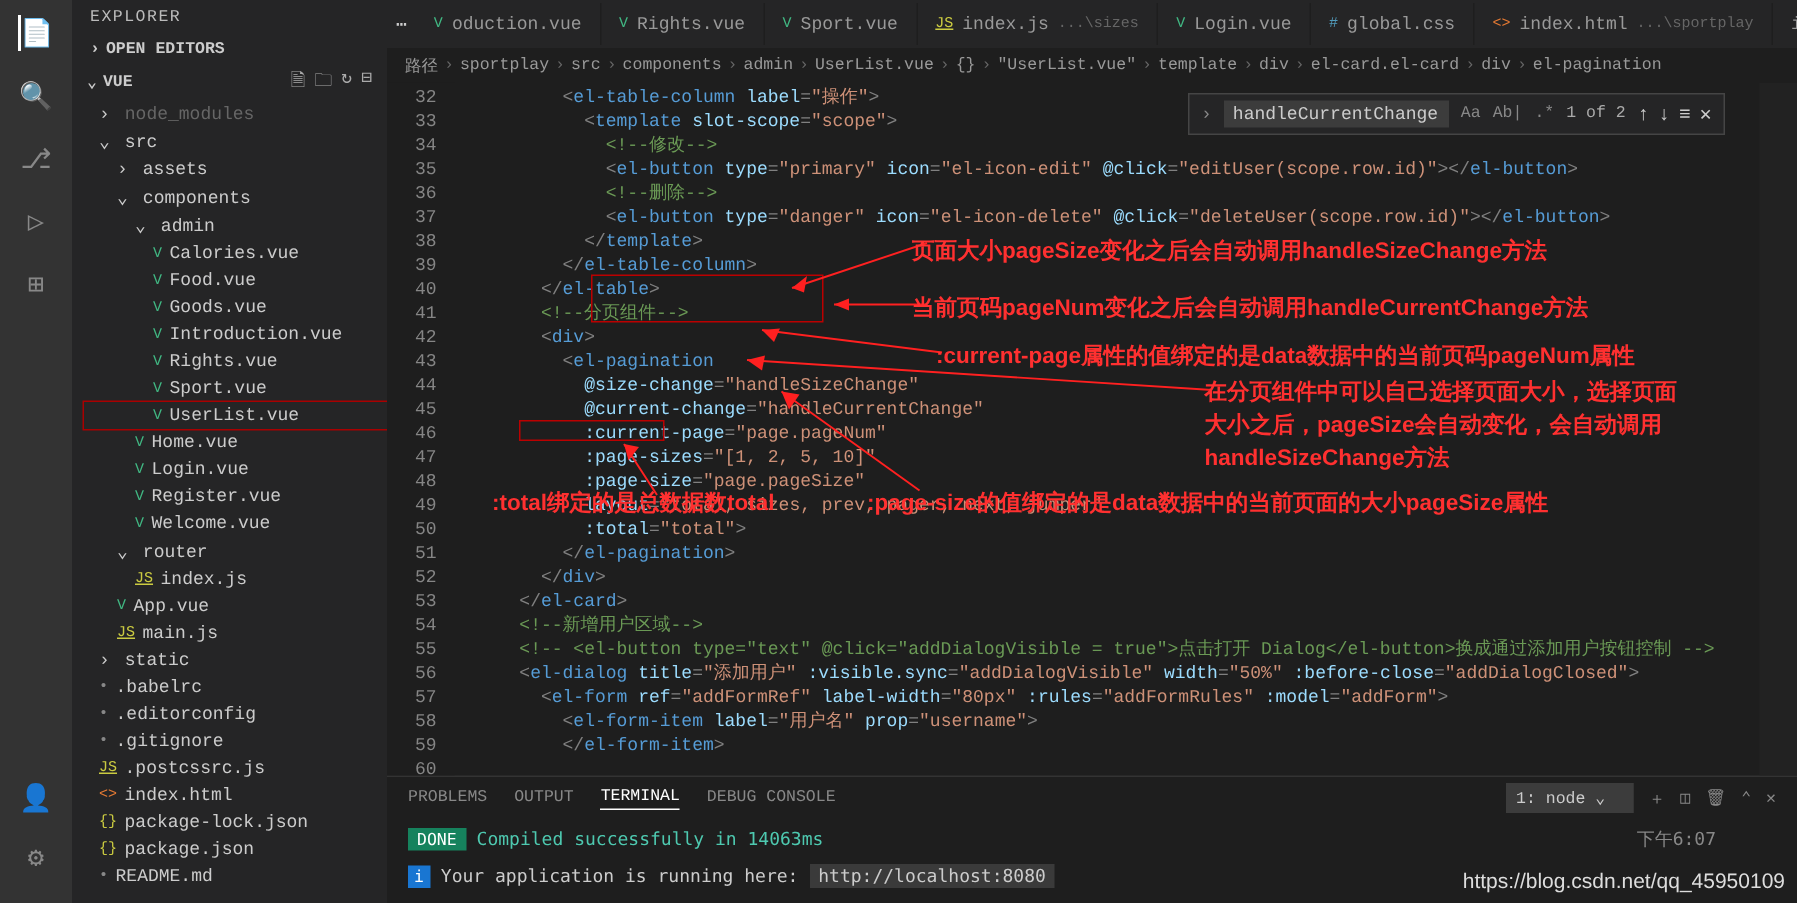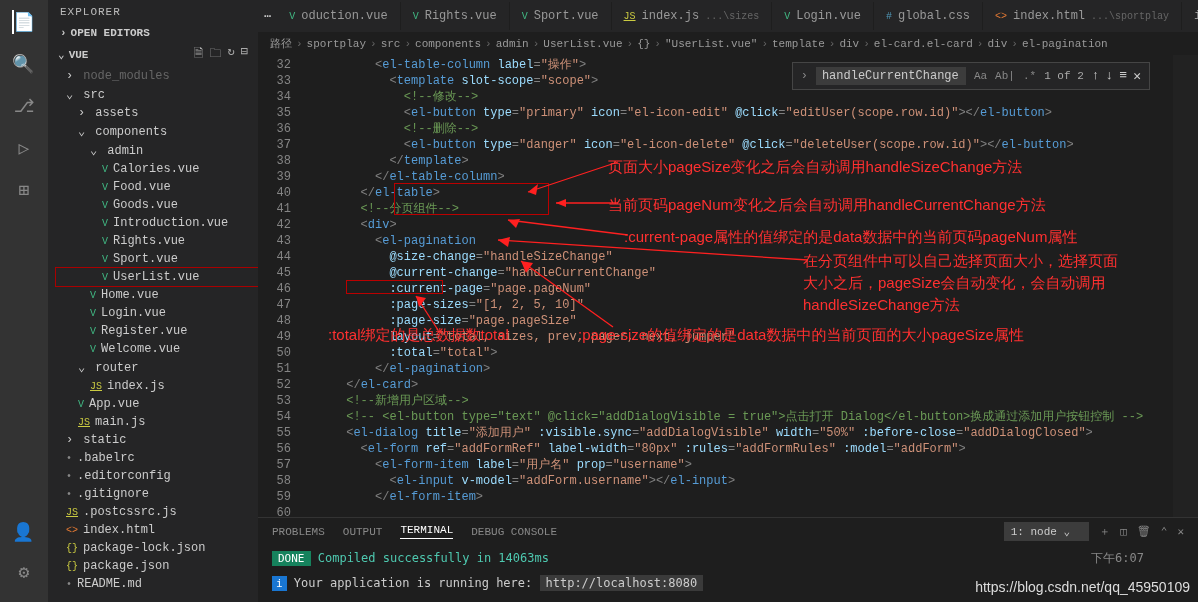--- a/index.html
+++ b/index.html
@@ -54,21 +54,21 @@
 .panel-tabs { display: flex; gap: 18px; padding: 4px 14px; font-size: 11px; color: #888; align-items: center; }
 .panel-tabs span.active { color: #fff; border-bottom: 1px solid #fff; padding-bottom: 2px; }
 .panel-right { margin-left: auto; display: flex; gap: 10px; align-items: center; }
 .panel-select { background: #3c3c3c; border: 1px solid #3c3c3c; color: #ccc; padding: 2px 18px 2px 6px; font-size: 11px; }
 .panel-body { padding: 4px 14px; font-family: Consolas, monospace; font-size: 12px; line-height: 18px; }
 .done-badge { background: #16825d; color: #fff; padding: 1px 6px; font-size: 11px; }
 .info-badge { background: #1976d2; color: #fff; padding: 1px 4px; font-size: 11px; }
 .url-badge { background: #3a3a3a; color: #ccc; padding: 1px 6px; }
 .term-green { color: #4ec9b0; }
 .term-time { color: #888; position: absolute; right: 54px; text-align: right; }
-.annotation { position: absolute; color: #ff3030; font-size: 15px; font-family: 'Microsoft YaHei', sans-serif; z-index: 5; pointer-events: none; white-space: nowrap; }
+.annotation { position: absolute; color: #ff3030; font-size: 15px; font-family: 'Microsoft YaHei', sans-serif; z-index: 5; pointer-events: none; white-space: nowrap; font-weight: bold; }
 .watermark { position: absolute; bottom: 7px; right: 8px; color: #ddd; font-size: 14px; font-family: Arial; z-index: 20; }
 .red-arrow { position: absolute; pointer-events: none; z-index: 4; }
 .red-box { position: absolute; border: 1px solid #b00; pointer-events: none; z-index: 4; }
 svg line { stroke: #ff2020; stroke-width: 1.3; }
 svg polygon { fill: #ff2020; }
 .bottom-icons { position: absolute; bottom: 18px; display: flex; flex-direction: column; gap: 16px; }
 </style>
 </head>
 <body>
 
@@ -301,27 +301,27 @@
           <div class="line">        <span class="t-tag">&lt;</span><span class="t-name">div</span><span class="t-tag">&gt;</span></div>
           <div class="line">          <span class="t-tag">&lt;</span><span class="t-name">el-pagination</span></div>
           <div class="line">            <span class="t-attr">@size-change</span><span class="t-tag">=</span><span class="t-str">"handleSizeChange"</span></div>
           <div class="line">            <span class="t-attr">@current-change</span><span class="t-tag">=</span><span class="t-str">"handleCurrentChange"</span></div>
           <div class="line">            <span class="t-attr">:current-page</span><span class="t-tag">=</span><span class="t-str">"page.pageNum"</span></div>
           <div class="line">            <span class="t-attr">:page-sizes</span><span class="t-tag">=</span><span class="t-str">"[1, 2, 5, 10]"</span></div>
           <div class="line">            <span class="t-attr">:page-size</span><span class="t-tag">=</span><span class="t-str">"page.pageSize"</span></div>
           <div class="line">            <span class="t-attr">layout</span><span class="t-tag">=</span><span class="t-str">"total, sizes, prev, pager, next, jumper"</span></div>
           <div class="line">            <span class="t-attr">:total</span><span class="t-tag">=</span><span class="t-str">"total"</span><span class="t-tag">&gt;</span></div>
           <div class="line">          <span class="t-tag">&lt;/</span><span class="t-name">el-pagination</span><span class="t-tag">&gt;</span></div>
+          <div class="line">        <span class="t-tag">&lt;/</span><span class="t-name">div</span><span class="t-tag">&gt;</span></div>
           <div class="line">      <span class="t-tag">&lt;/</span><span class="t-name">el-card</span><span class="t-tag">&gt;</span></div>
           <div class="line">      <span class="t-cmt">&lt;!--新增用户区域--&gt;</span></div>
           <div class="line">      <span class="t-cmt">&lt;!-- &lt;el-button type="text" @click="addDialogVisible = true"&gt;点击打开 Dialog&lt;/el-button&gt;换成通过添加用户按钮控制 --&gt;</span></div>
           <div class="line">      <span class="t-tag">&lt;</span><span class="t-name">el-dialog</span> <span class="t-attr">title</span><span class="t-tag">=</span><span class="t-str">"添加用户"</span> <span class="t-attr">:visible.sync</span><span class="t-tag">=</span><span class="t-str">"addDialogVisible"</span> <span class="t-attr">width</span><span class="t-tag">=</span><span class="t-str">"50%"</span> <span class="t-attr">:before-close</span><span class="t-tag">=</span><span class="t-str">"addDialogClosed"</span><span class="t-tag">&gt;</span></div>
           <div class="line">        <span class="t-tag">&lt;</span><span class="t-name">el-form</span> <span class="t-attr">ref</span><span class="t-tag">=</span><span class="t-str">"addFormRef"</span> <span class="t-attr">label-width</span><span class="t-tag">=</span><span class="t-str">"80px"</span> <span class="t-attr">:rules</span><span class="t-tag">=</span><span class="t-str">"addFormRules"</span> <span class="t-attr">:model</span><span class="t-tag">=</span><span class="t-str">"addForm"</span><span class="t-tag">&gt;</span></div>
           <div class="line">          <span class="t-tag">&lt;</span><span class="t-name">el-form-item</span> <span class="t-attr">label</span><span class="t-tag">=</span><span class="t-str">"用户名"</span> <span class="t-attr">prop</span><span class="t-tag">=</span><span class="t-str">"username"</span><span class="t-tag">&gt;</span></div>
-          <div class="line">            <span class="t-tag">&lt;</span><span class="t-name">el-input</span> <span class="t-attr">v-model</span><span class="t-tag">=</span><span class="t-str">"addForm.username"</span><span class="t-tag">&gt;&lt;/</span><span class="t-name">el-input</span><span class="t-tag">&gt;</span></div>
           <div class="line">          <span class="t-tag">&lt;/</span><span class="t-name">el-form-item</span><span class="t-tag">&gt;</span></div>
         </div>
       <div class="minimap"></div>
     </div>
 
     <div class="panel">
       <div class="panel-tabs" id="paneltabs">
         <span>PROBLEMS</span>
           <span>OUTPUT</span>
           <span class="active">TERMINAL</span>

